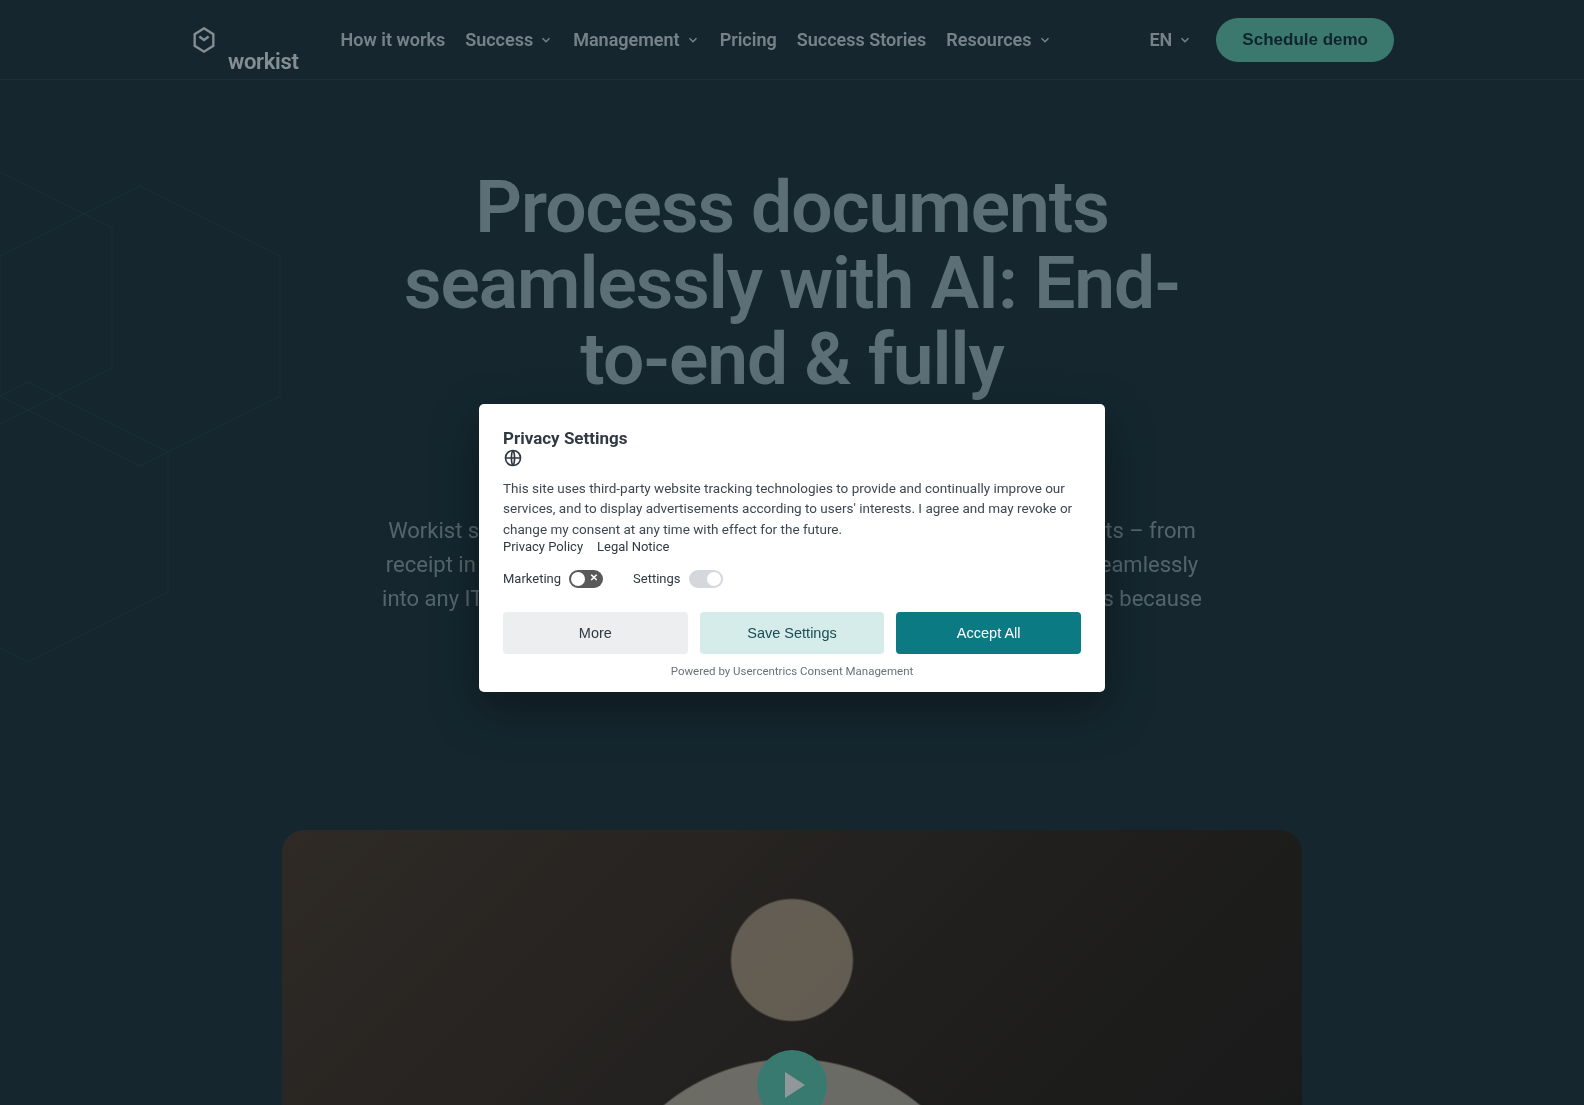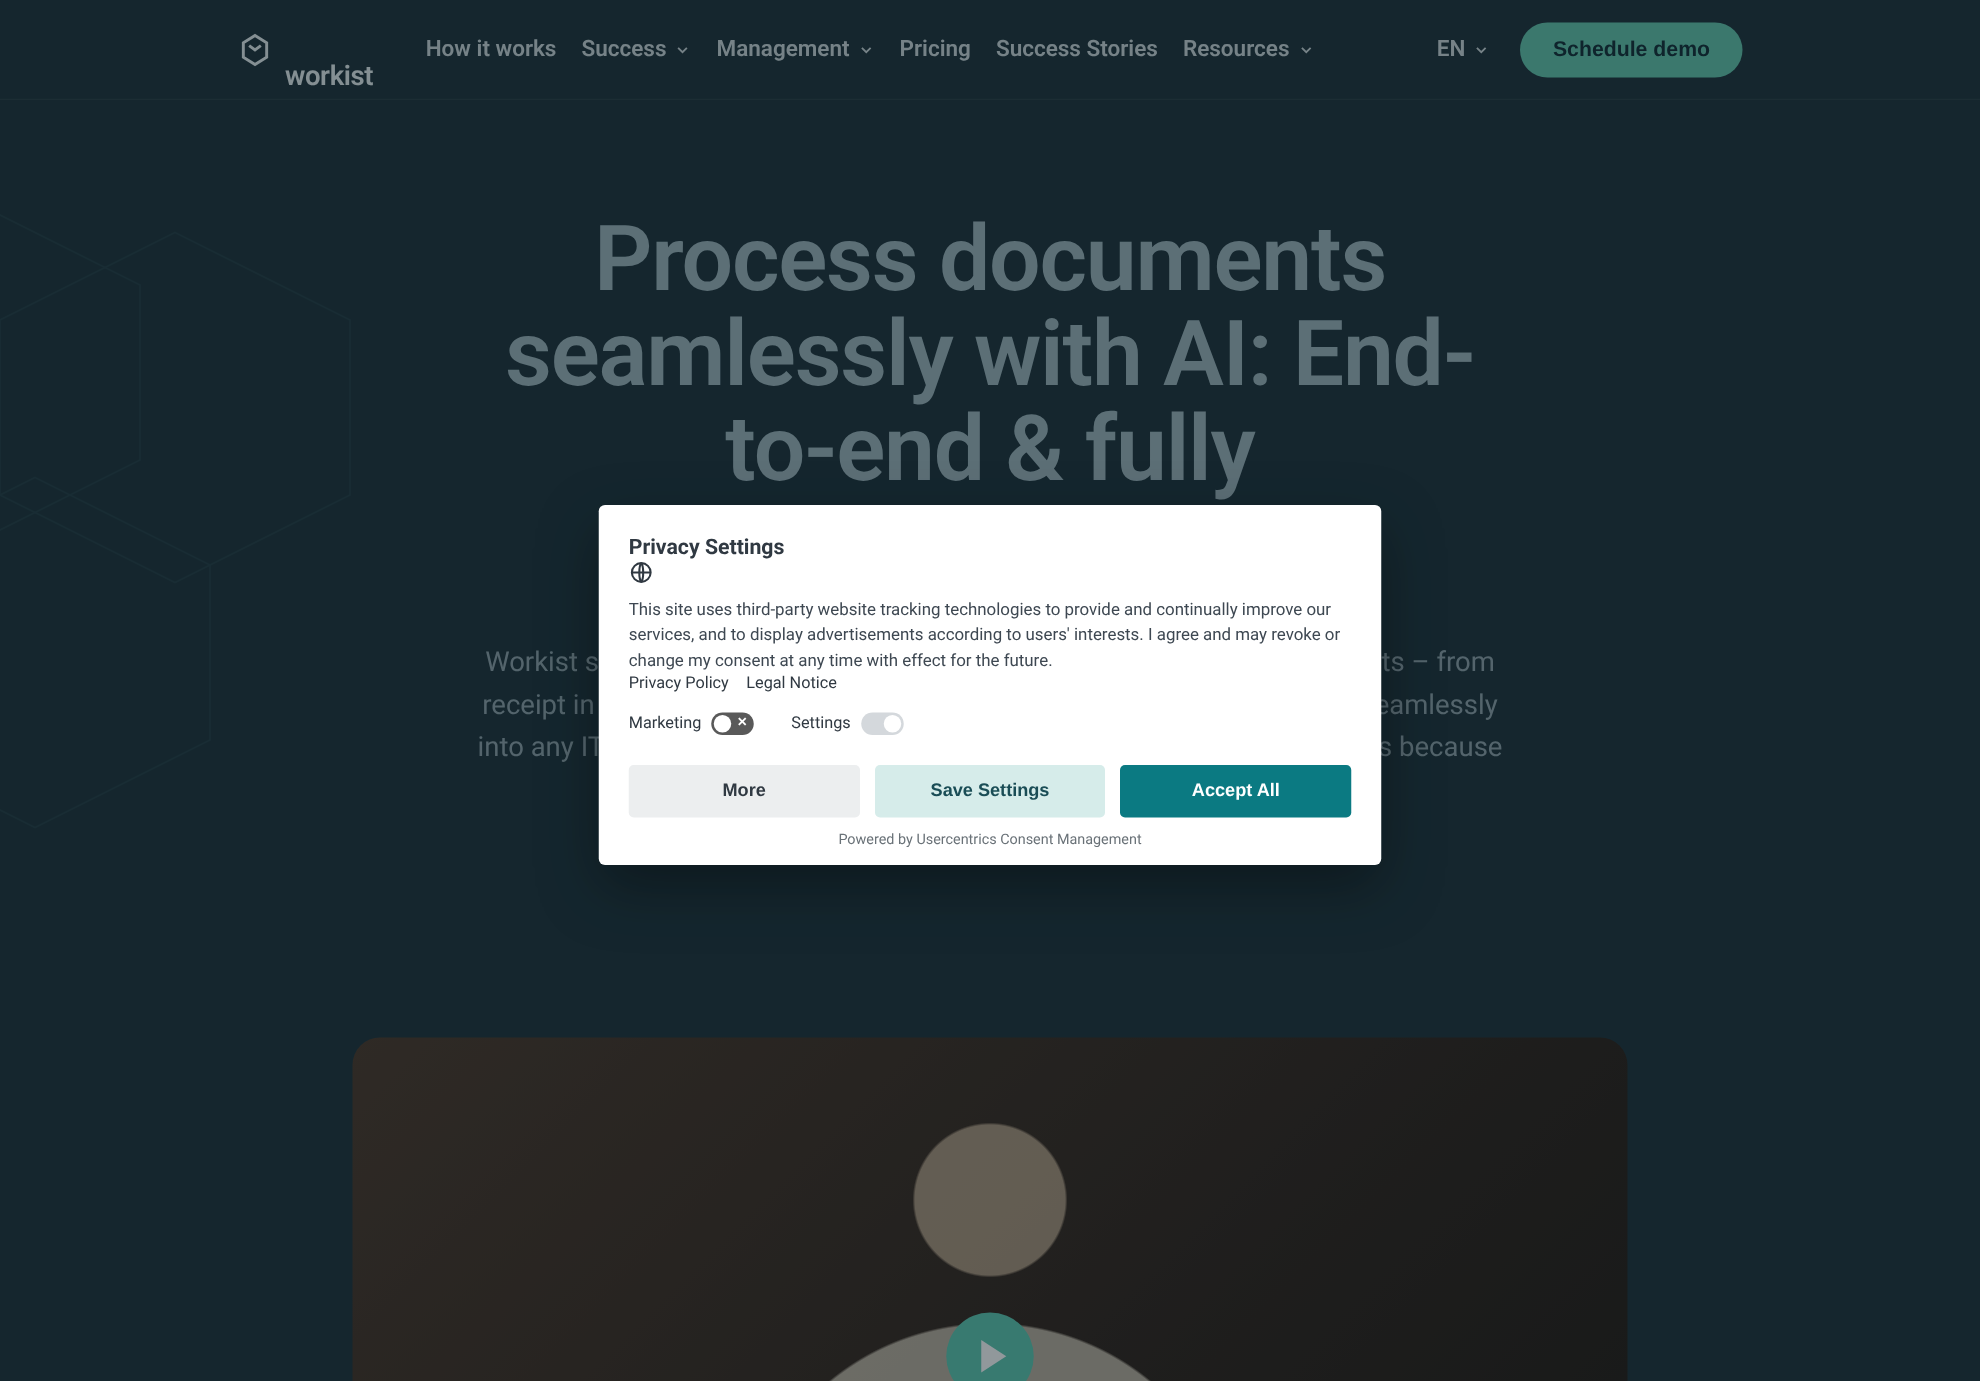--- a/index.html
+++ b/index.html
@@ -148,21 +148,21 @@
 .switch { width: 34px; height: 18px; border-radius: 9px; position: relative; cursor: pointer;}
 .switch.off { background: #595959;}
 .switch.off .knob { left: 2px; background: #fff;}
 .switch.off .x { position: absolute; right: 5px; top: 2px; font-size: 10px; color: #fff; font-weight: 700;}
 .switch.on-disabled { background: #d4d8dc;}
 .switch.on-disabled .knob { right: 2px; background: #fff;}
 .knob { position: absolute; top: 2px; width: 14px; height: 14px; border-radius: 50%;}
 .modal-btns { display: flex; gap: 12px; margin-bottom: 10px;}
 .mbtn {
   flex: 1; padding: 13px 0; border: none; border-radius: 4px;
-  font-size: 14.5px; font-weight: 700; cursor: pointer;
+  font-size: 14.5px; font-weight: 400; cursor: pointer;
 }
 .mbtn.more { background: #eceeef; color: #303942;}
 .mbtn.save { background: #d6ecea; color: #1a4d56;}
 .mbtn.accept { background: #0b7a82; color: #fff;}
 .modal-foot { text-align: center; font-size: 11.5px; color: #6a7278;}
 .modal-foot a { color: #6a7278; text-decoration: none; cursor: pointer;}
 </style>
 </head>
 <body>
 

